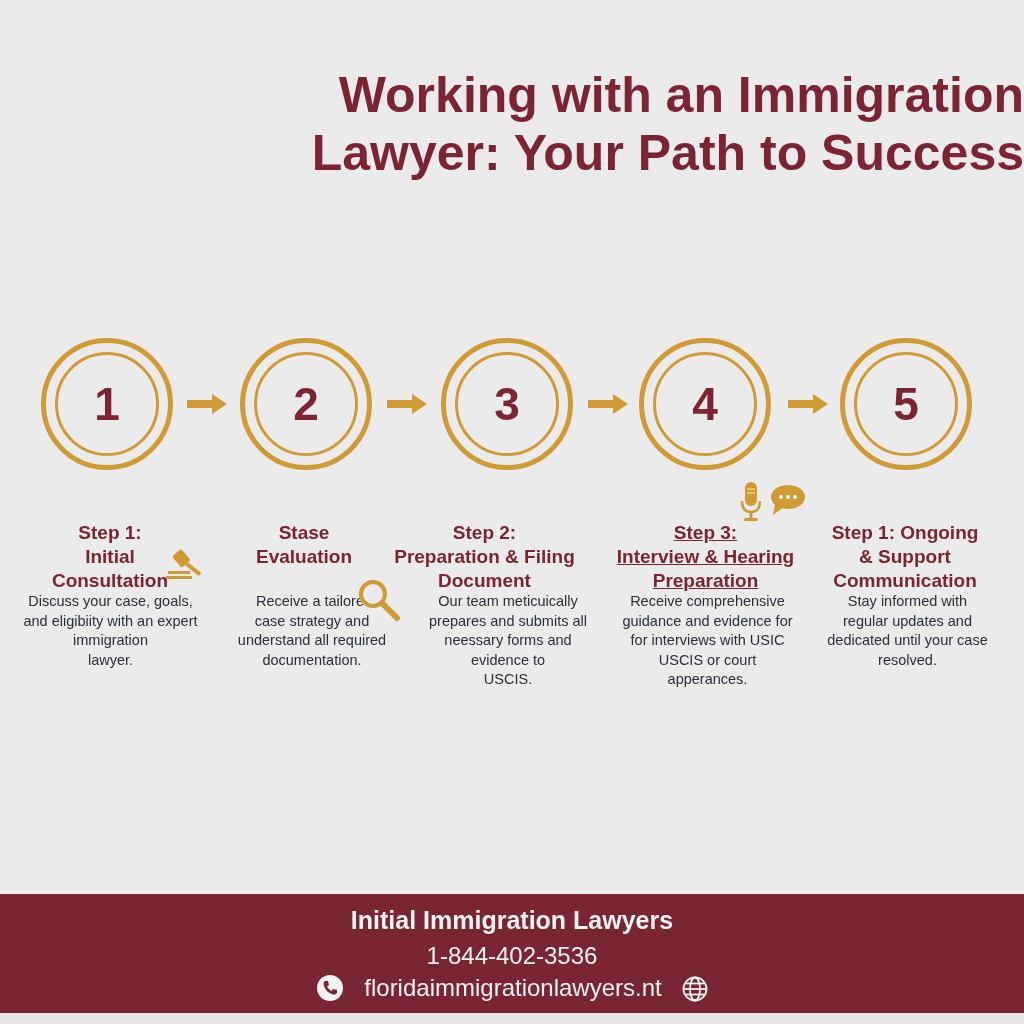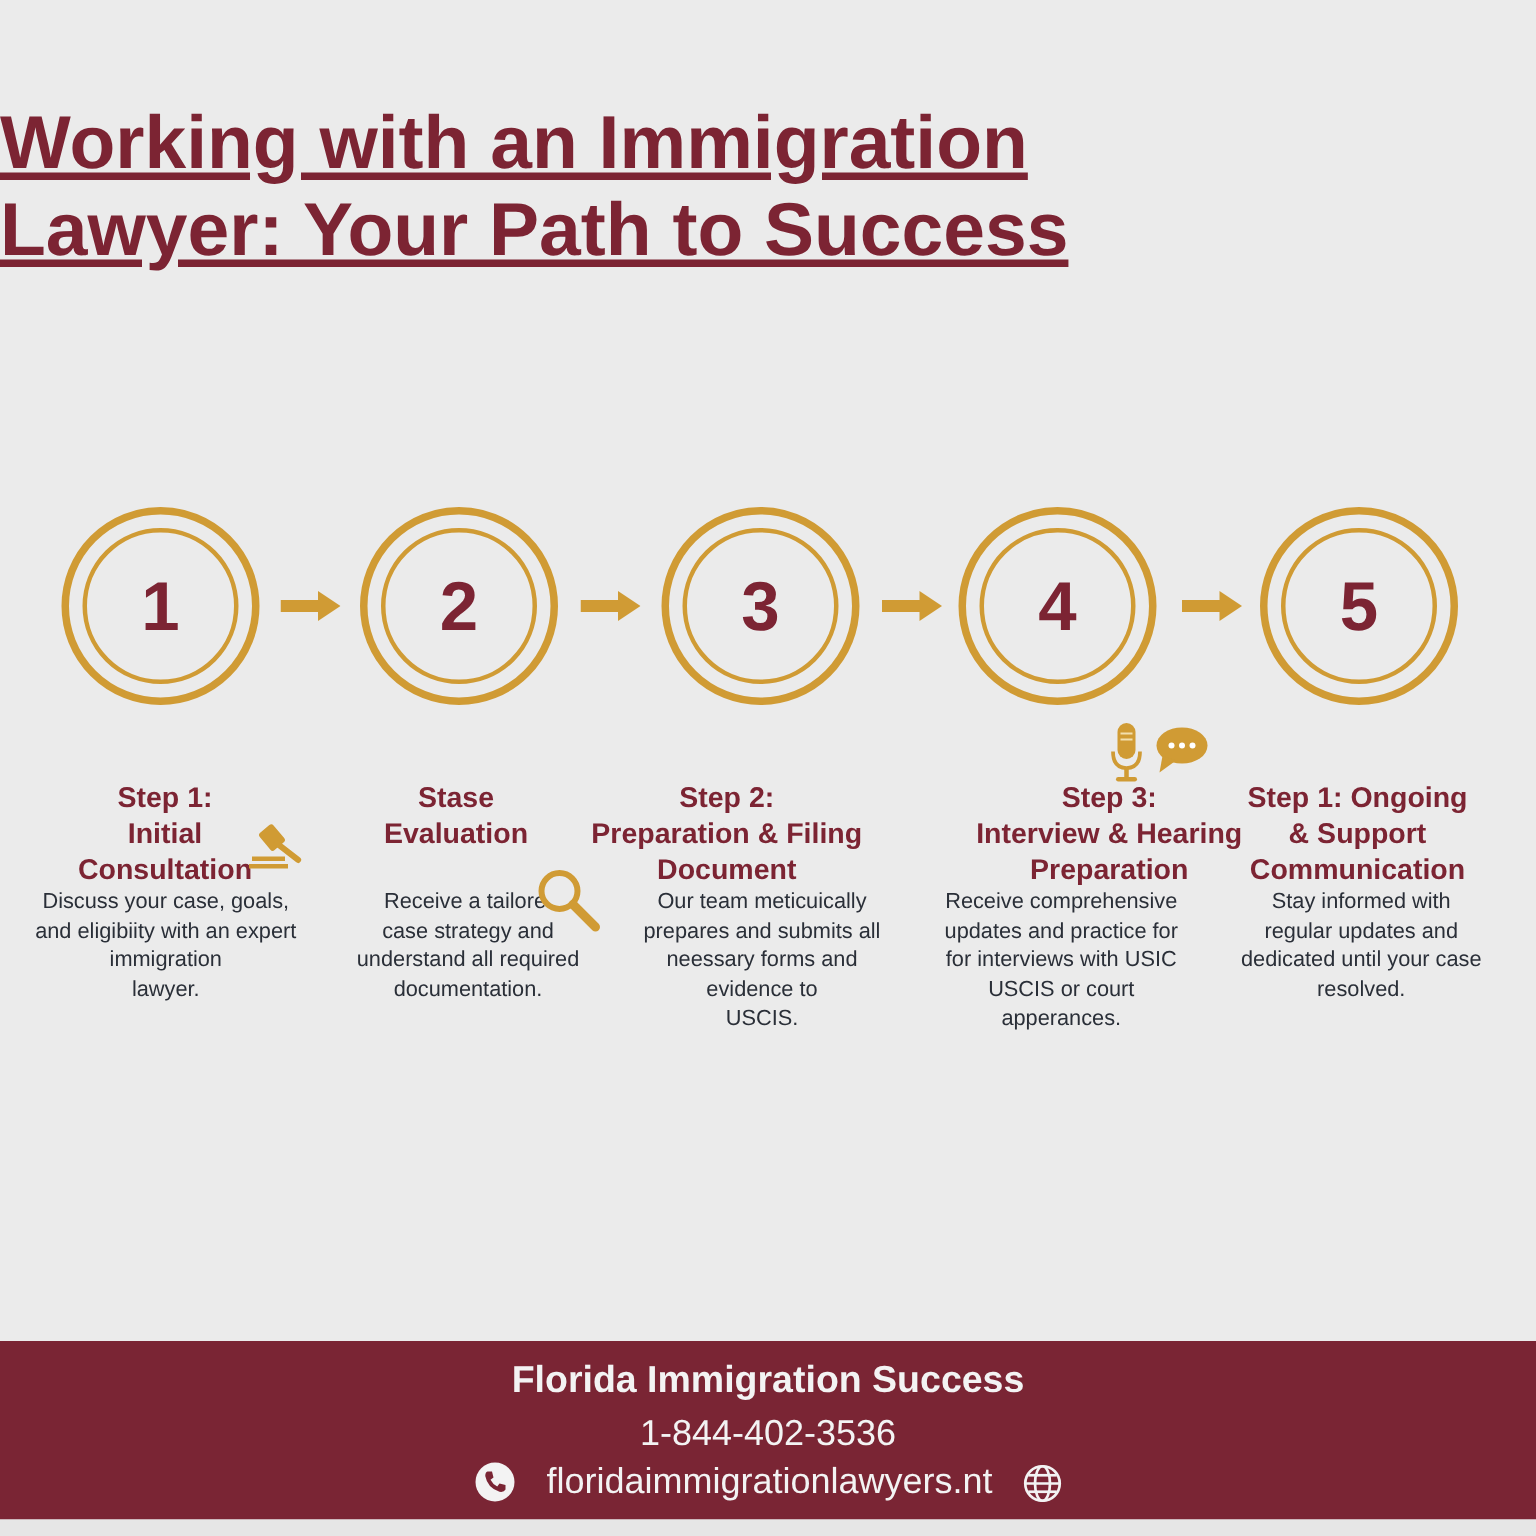--- a/index.html
+++ b/index.html
@@ -1,17 +1,17 @@
 <!DOCTYPE html>
 <html><head>
 <meta charset="utf-8">
 <style>
   html, body { margin:0; padding:0; }
   body { width:1024px; height:1024px; background:#ebebeb; position:relative; overflow:hidden; font-family:"Liberation Sans", sans-serif; }
-  .title { position:absolute; top:66px; left:0; width:1024px; text-align:left; color:#7c2433; font-weight:bold; font-size:50px; line-height:58px; letter-spacing:0px;text-decoration:underline; }
+  .title { position:absolute; top:66px; left:0; width:1024px; text-align:right; color:#7c2433; font-weight:bold; font-size:50px; line-height:58px; letter-spacing:0px; }
   .circle { position:absolute; width:132px; height:132px; border:5px solid #d09b34; border-radius:50%; box-sizing:border-box; }
   .circle .inner { position:absolute; left:9px; top:9px; right:9px; bottom:9px; border:3px solid #d09b34; border-radius:50%; display:flex; align-items:center; justify-content:center; }
   .circle .num { color:#7c2433; font-weight:bold; font-size:46px; }
   .arrow { position:absolute; width:40px; height:20px; }
   .step-title { position:absolute; text-align:center; color:#7c2433; font-weight:bold; font-size:19px; line-height:24px;margin-top:20px; }
   .step-desc { position:absolute; text-align:center; color:#2a2f38; font-size:14.5px; line-height:19.5px; }
   .icon { position:absolute; }
   .footer { position:absolute; left:0; top:894px; width:1024px; height:119px; background:#7a2534; color:#f3f3f3; text-align:center; }
   .footer .name { position:absolute; top:12px; width:100%; font-weight:bold; font-size:25px; }
   .footer .phone { position:absolute; top:48px; width:100%; font-size:24px; }
@@ -110,21 +110,21 @@
   <div>Document</div>
 </div>
 <div class="step-desc" style="left:418px; top:592px; width:180px;">
   <div>Our team meticuically</div>
   <div>prepares and submits all</div>
   <div>neessary forms and</div>
   <div>evidence to</div>
   <div>USCIS.</div>
 </div>
 
-<div class="step-title" style="left:637px; top:501px; width:205px;">
+<div class="step-title" style="left:603px; top:501px; width:205px;text-decoration:underline;">
   <div>Step 3:</div>
   <div>Interview &amp; Hearing</div>
   <div>Preparation</div>
 </div>
 <svg class="icon" style="left:740px; top:481px;" width="22" height="42" viewBox="0 0 22 42">
   <rect x="5" y="1" width="12" height="24" rx="6" fill="#d09b34"></rect>
   <line x1="7" y1="8" x2="15" y2="8" stroke="#f2dfae" stroke-width="1.2"></line>
   <line x1="7" y1="12" x2="15" y2="12" stroke="#f2dfae" stroke-width="1.2"></line>
   <path d="M2 20 Q2 31 11 31 Q20 31 20 20" fill="none" stroke="#d09b34" stroke-width="2.5"></path>
   <rect x="9.5" y="31" width="3" height="6" fill="#d09b34"></rect>
@@ -132,40 +132,40 @@
 </svg>
 <svg class="icon" style="left:770px; top:484px;" width="36" height="32" viewBox="0 0 36 32">
   <ellipse cx="18" cy="13" rx="17" ry="12" fill="#d09b34"></ellipse>
   <polygon points="5,20 3,31 14,23" fill="#d09b34"></polygon>
   <circle cx="11" cy="13" r="2" fill="#fff"></circle>
   <circle cx="18" cy="13" r="2" fill="#fff"></circle>
   <circle cx="25" cy="13" r="2" fill="#fff"></circle>
 </svg>
 <div class="step-desc" style="left:615px; top:592px; width:185px;">
   <div>Receive comprehensive</div>
-  <div>updates and practice for</div>
+  <div>guidance and evidence for</div>
   <div>for interviews with USIC</div>
   <div>USCIS or court</div>
   <div>apperances.</div>
 </div>
 
 <div class="step-title" style="left:810px; top:501px; width:190px;">
   <div>Step 1: Ongoing</div>
   <div>&amp; Support</div>
   <div>Communication</div>
 </div>
 <div class="step-desc" style="left:810px; top:592px; width:195px;">
   <div>Stay informed with</div>
   <div>regular updates and</div>
   <div>dedicated until your case</div>
   <div>resolved.</div>
 </div>
 
 <div class="footer">
-  <div class="name">Florida Immigration Success</div>
+  <div class="name">Initial Immigration Lawyers</div>
   <div class="phone">1-844-402-3536</div>
   <div class="web">
     <svg width="28" height="28" viewBox="0 0 28 28">
       <circle cx="14" cy="14" r="13" fill="#f3f3f3"></circle>
       <path d="M9 7 L12 7 L13 11 L11 12.5 Q12.5 15.5 15.5 17 L17 15 L21 16 L21 19 Q20 21 17 20.5 Q9 18 7.5 10 Q7.5 7.5 9 7 Z" fill="#7a2534"></path>
     </svg>
     <span>floridaimmigrationlawyers.nt</span>
     <svg width="26" height="26" viewBox="0 0 26 26">
       <g fill="none" stroke="#f3f3f3" stroke-width="1.8">
         <circle cx="13" cy="13" r="11.5"></circle>

